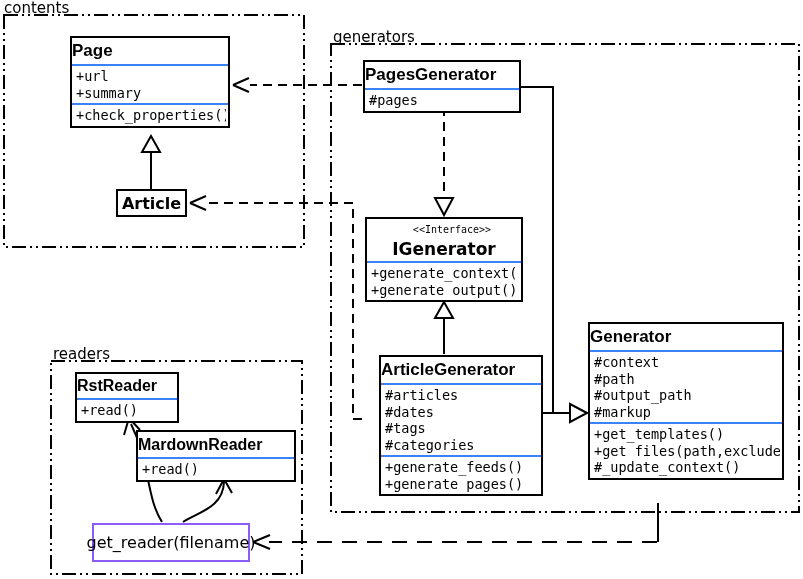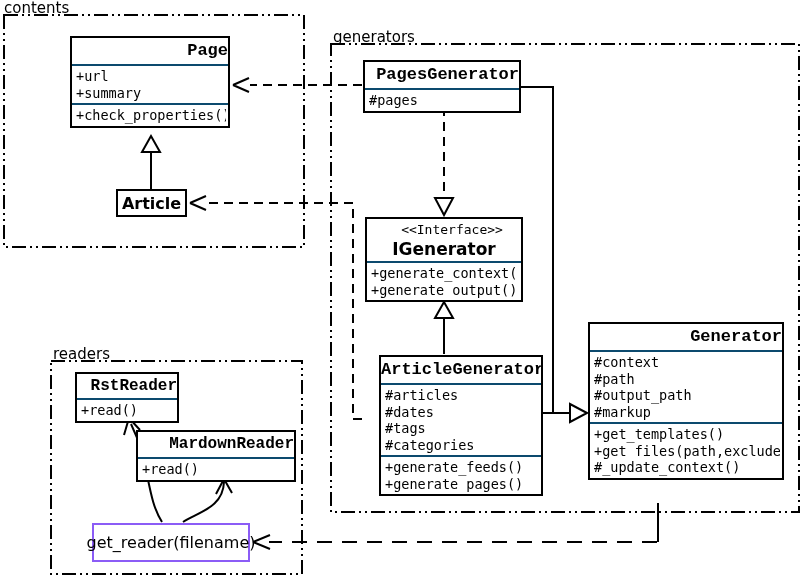--- a/index.html
+++ b/index.html
@@ -2,27 +2,27 @@
 <html><head>
 <meta charset="utf-8">
 <style>
   html,body{margin:0;padding:0;background:#ffffff;}
   #canvas{position:relative;width:803px;height:579px;background:#ffffff;overflow:hidden;
           font-family:"DejaVu Sans",sans-serif;color:#000;}
   #wires{position:absolute;left:0;top:0;}
   .pkg-label{position:absolute;font-size:15px;line-height:16px;color:#000;background:transparent;
              font-family:"DejaVu Sans",sans-serif;}
   .uml{position:absolute;box-sizing:border-box;background:#ffffff;border:2px solid #000;}
-  .uml .title{font-weight:bold;text-align:right;font-size:17px;line-height:26px;
-              font-family:Liberation Mono, monospace;white-space:nowrap;overflow:hidden;border-radius:11px;}
-  .uml .stereotype{font-family:"DejaVu Sans Mono",monospace;font-weight:normal;font-size:13px;
+  .uml .title{font-weight:bold;text-align:left;font-size:17px;line-height:26px;
+              font-family:Liberation Sans, sans-serif;white-space:nowrap;overflow:hidden;border-radius:11px;}
+  .uml .stereotype{font-family:"DejaVu Sans Mono",monospace;font-weight:normal;font-size:10px;
                    line-height:16px;text-align:center;padding-top:3px;margin-left:16px;}
   .uml .title2{font-weight:bold;text-align:center;font-size:17px;line-height:23px;
                font-family:"DejaVu Sans",sans-serif;}
-  .comp{border-top:2px solid #0c4a6e;padding:2px 2px 2px 4px;}
+  .comp{border-top:2px solid #3b82f6;padding:2px 2px 2px 4px;}
   .row{font-family:"DejaVu Sans Mono",monospace;font-size:13.5px;line-height:16.5px;
        white-space:pre;overflow:hidden;}
   .plainbox{position:absolute;box-sizing:border-box;background:#fff;border:2px solid #8b5cf6;
             display:flex;align-items:center;justify-content:center;font-size:16px;
             font-family:"DejaVu Sans",sans-serif;white-space:nowrap;}
   .titleonly{display:flex;align-items:center;justify-content:center;font-weight:bold;
              font-size:16px;font-family:"DejaVu Sans",sans-serif;}
 </style>
 </head>
 <body>

